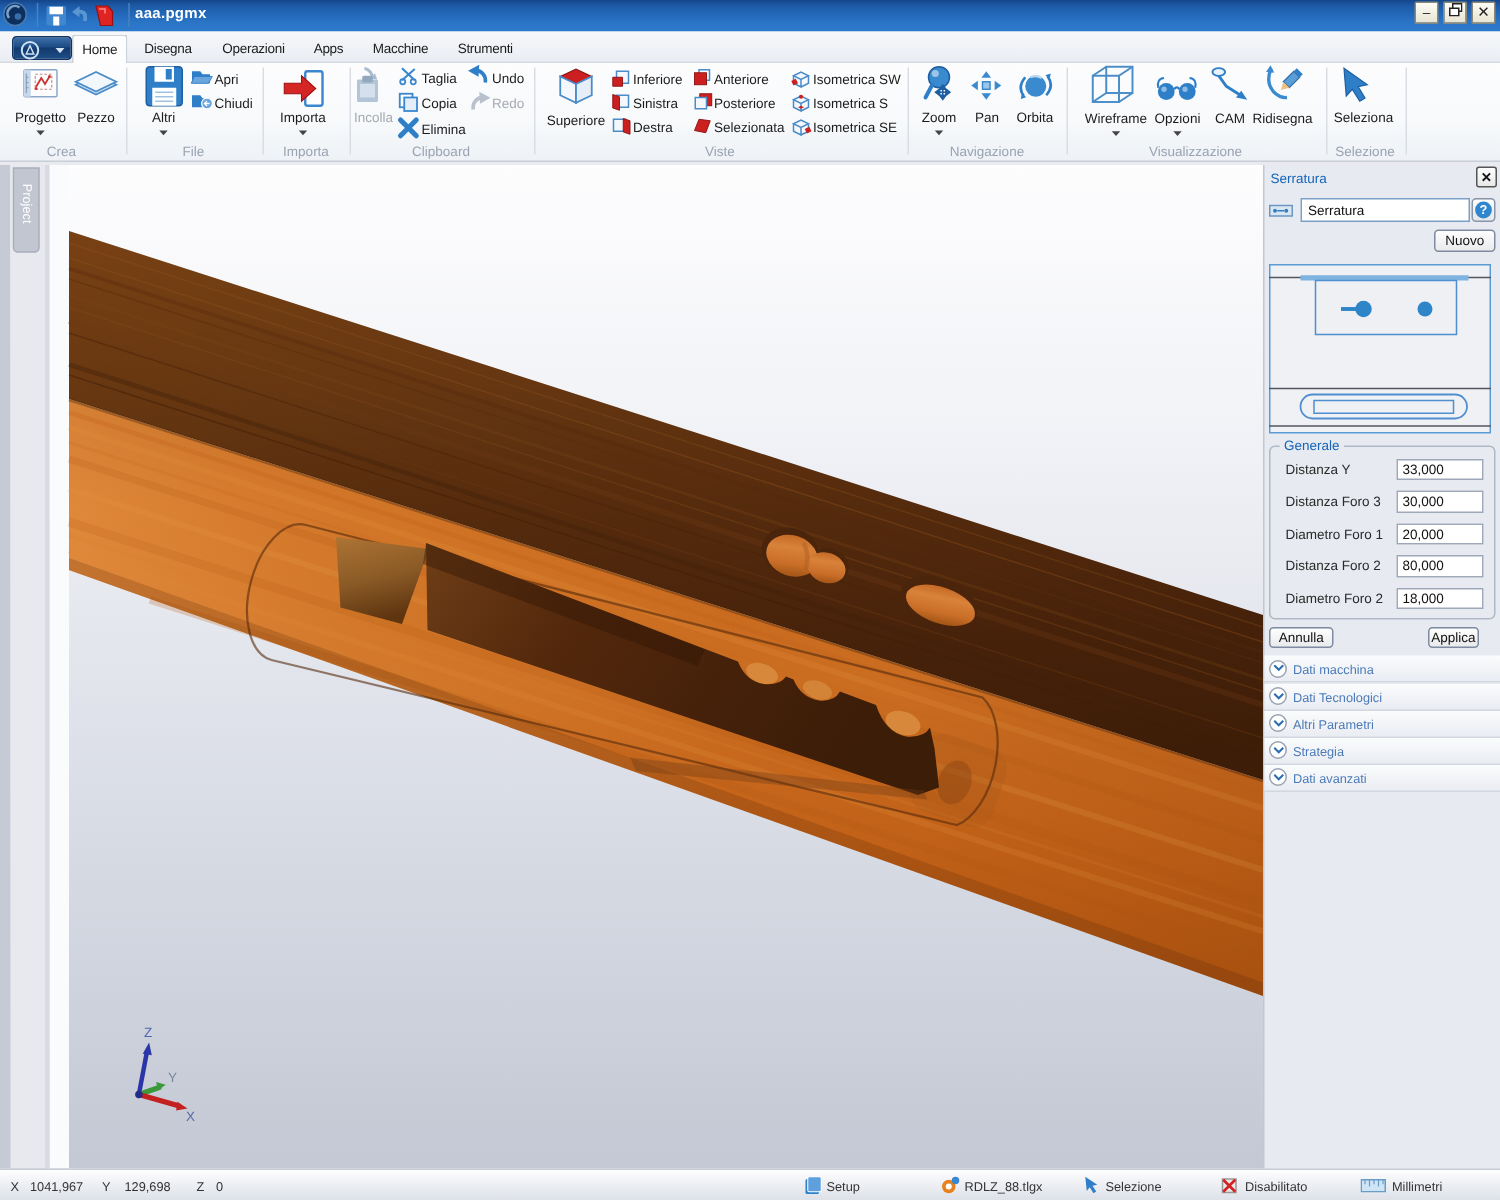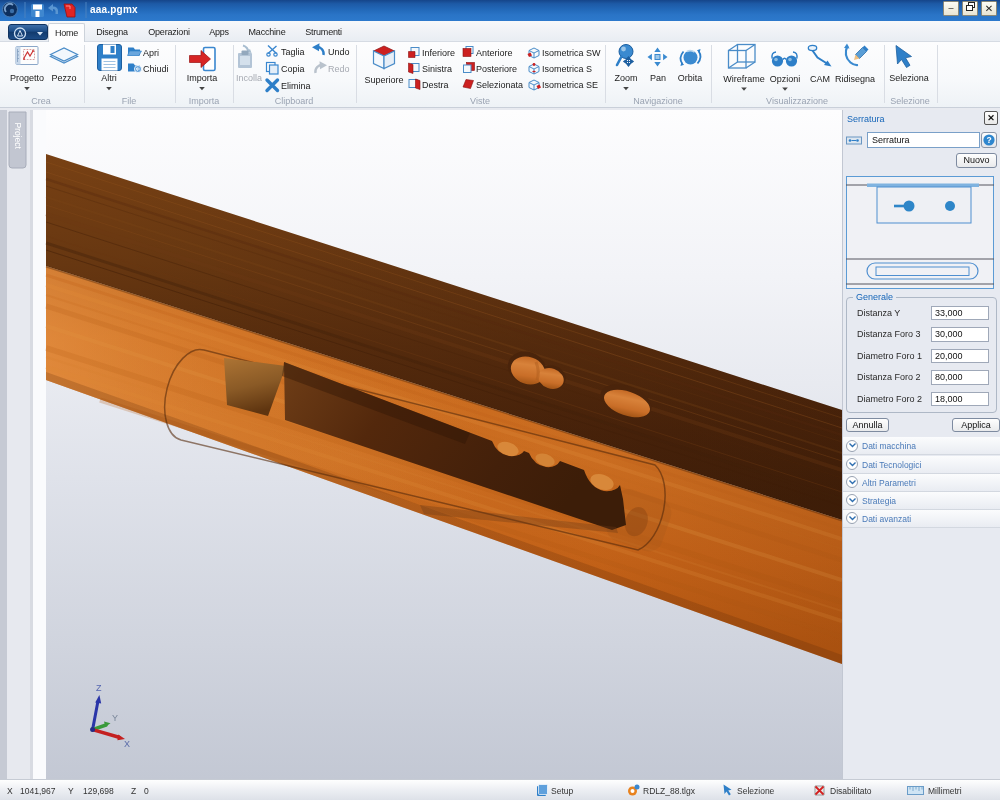--- a/index.html
+++ b/index.html
@@ -447,21 +447,21 @@
     <div class="inbox" style="left:88px;top:195.5px;width:58px;height:14.5px;line-height:12px;padding-left:3px;">33,000</div>
     <span class="lbl t" style="left:14px;top:219px;">Distanza Foro 3</span>
     <div class="inbox" style="left:88px;top:217px;width:58px;height:14.5px;line-height:12px;padding-left:3px;">30,000</div>
     <span class="lbl t" style="left:14px;top:241px;">Diametro Foro 1</span>
     <div class="inbox" style="left:88px;top:238.5px;width:58px;height:14.5px;line-height:12px;padding-left:3px;">20,000</div>
     <span class="lbl t" style="left:14px;top:262px;">Distanza Foro 2</span>
     <div class="inbox" style="left:88px;top:260px;width:58px;height:14.5px;line-height:12px;padding-left:3px;">80,000</div>
     <span class="lbl t" style="left:14px;top:284px;">Diametro Foro 2</span>
     <div class="inbox" style="left:88px;top:281.5px;width:58px;height:14.5px;line-height:12px;padding-left:3px;">18,000</div>
     <div class="btn" style="left:3px;top:308px;width:43px;height:14px;line-height:12px;">Annulla</div>
-    <div class="btn" style="left:109px;top:308px;width:48px;height:14px;line-height:12px;">Applica</div>
+    <div class="btn" style="left:109px;top:308px;width:34px;height:14px;line-height:12px;">Applica</div>
 
     <div class="sect" style="top:327px;">
         <div class="chev"></div>
         <span class="txt t">Dati macchina</span>
       <svg style="left:6px;top:6px;width:7px;height:5px">
           <path d="M0.5 0.5 L3.5 3.5 L6.5 0.5" stroke="#2e6eb0" stroke-width="1.4" fill="none"></path>
         </svg>
       </div>
     <div class="sect" style="top:345.5px;">
         <div class="chev"></div>

